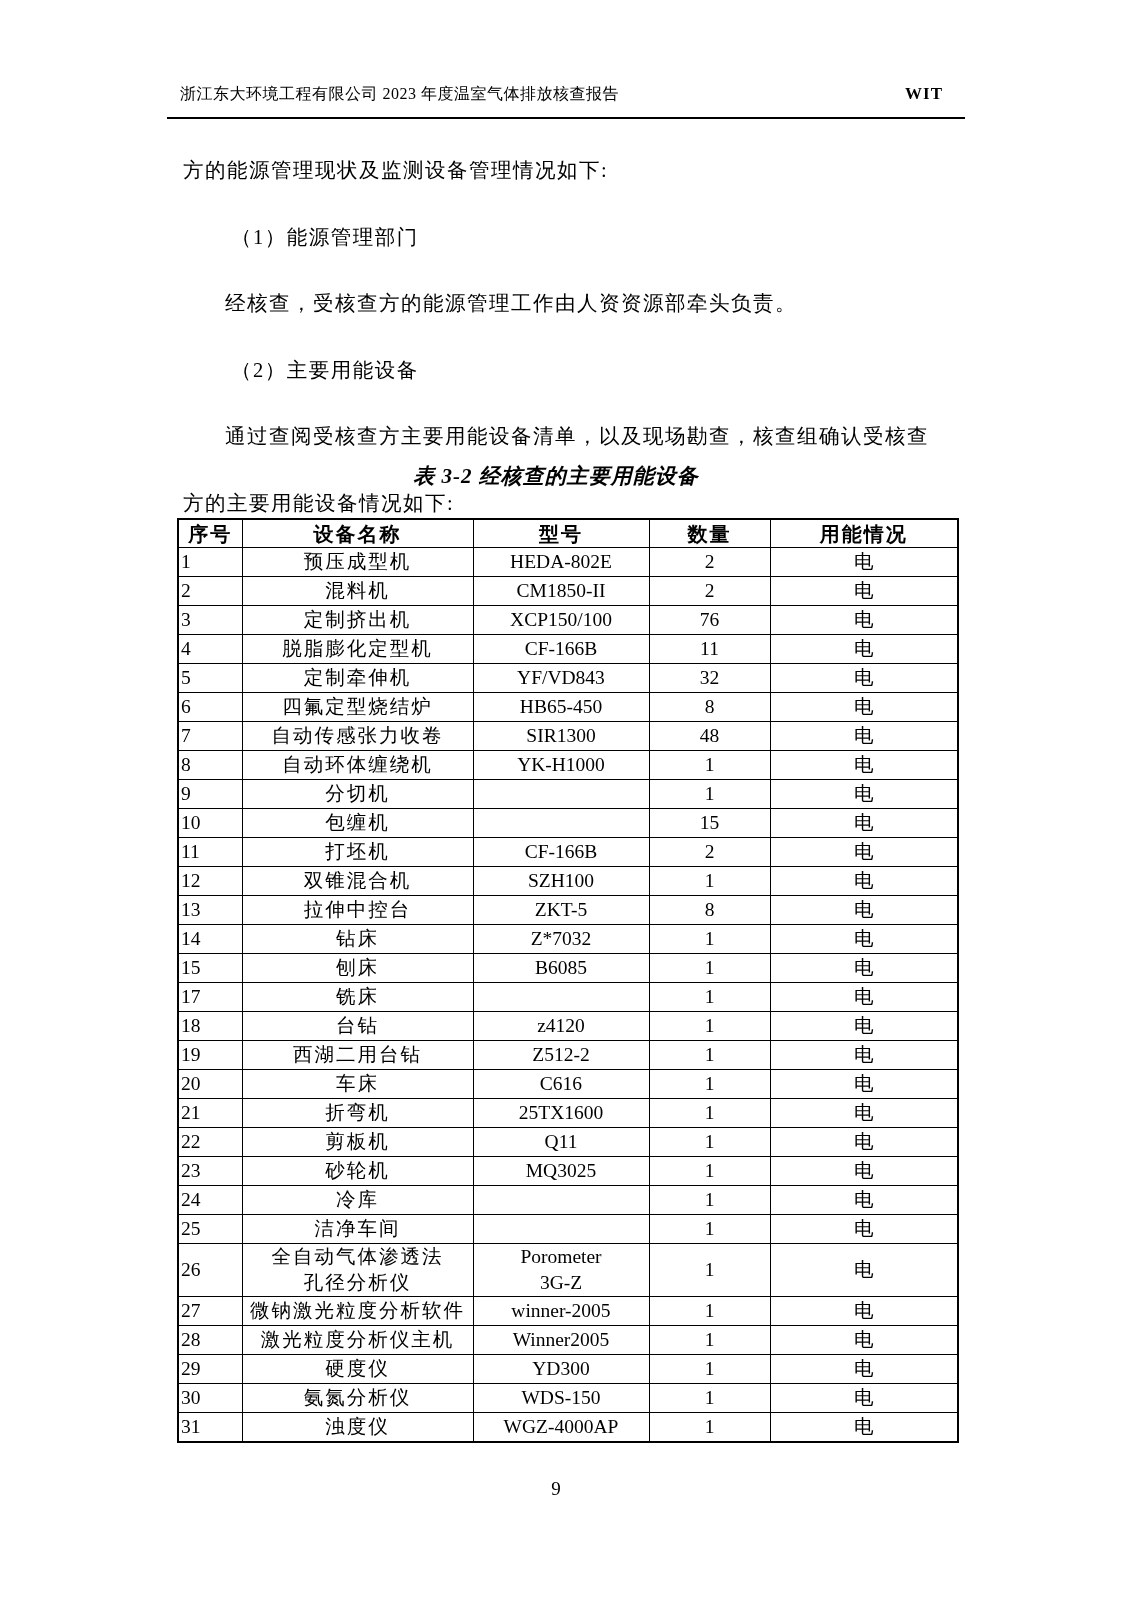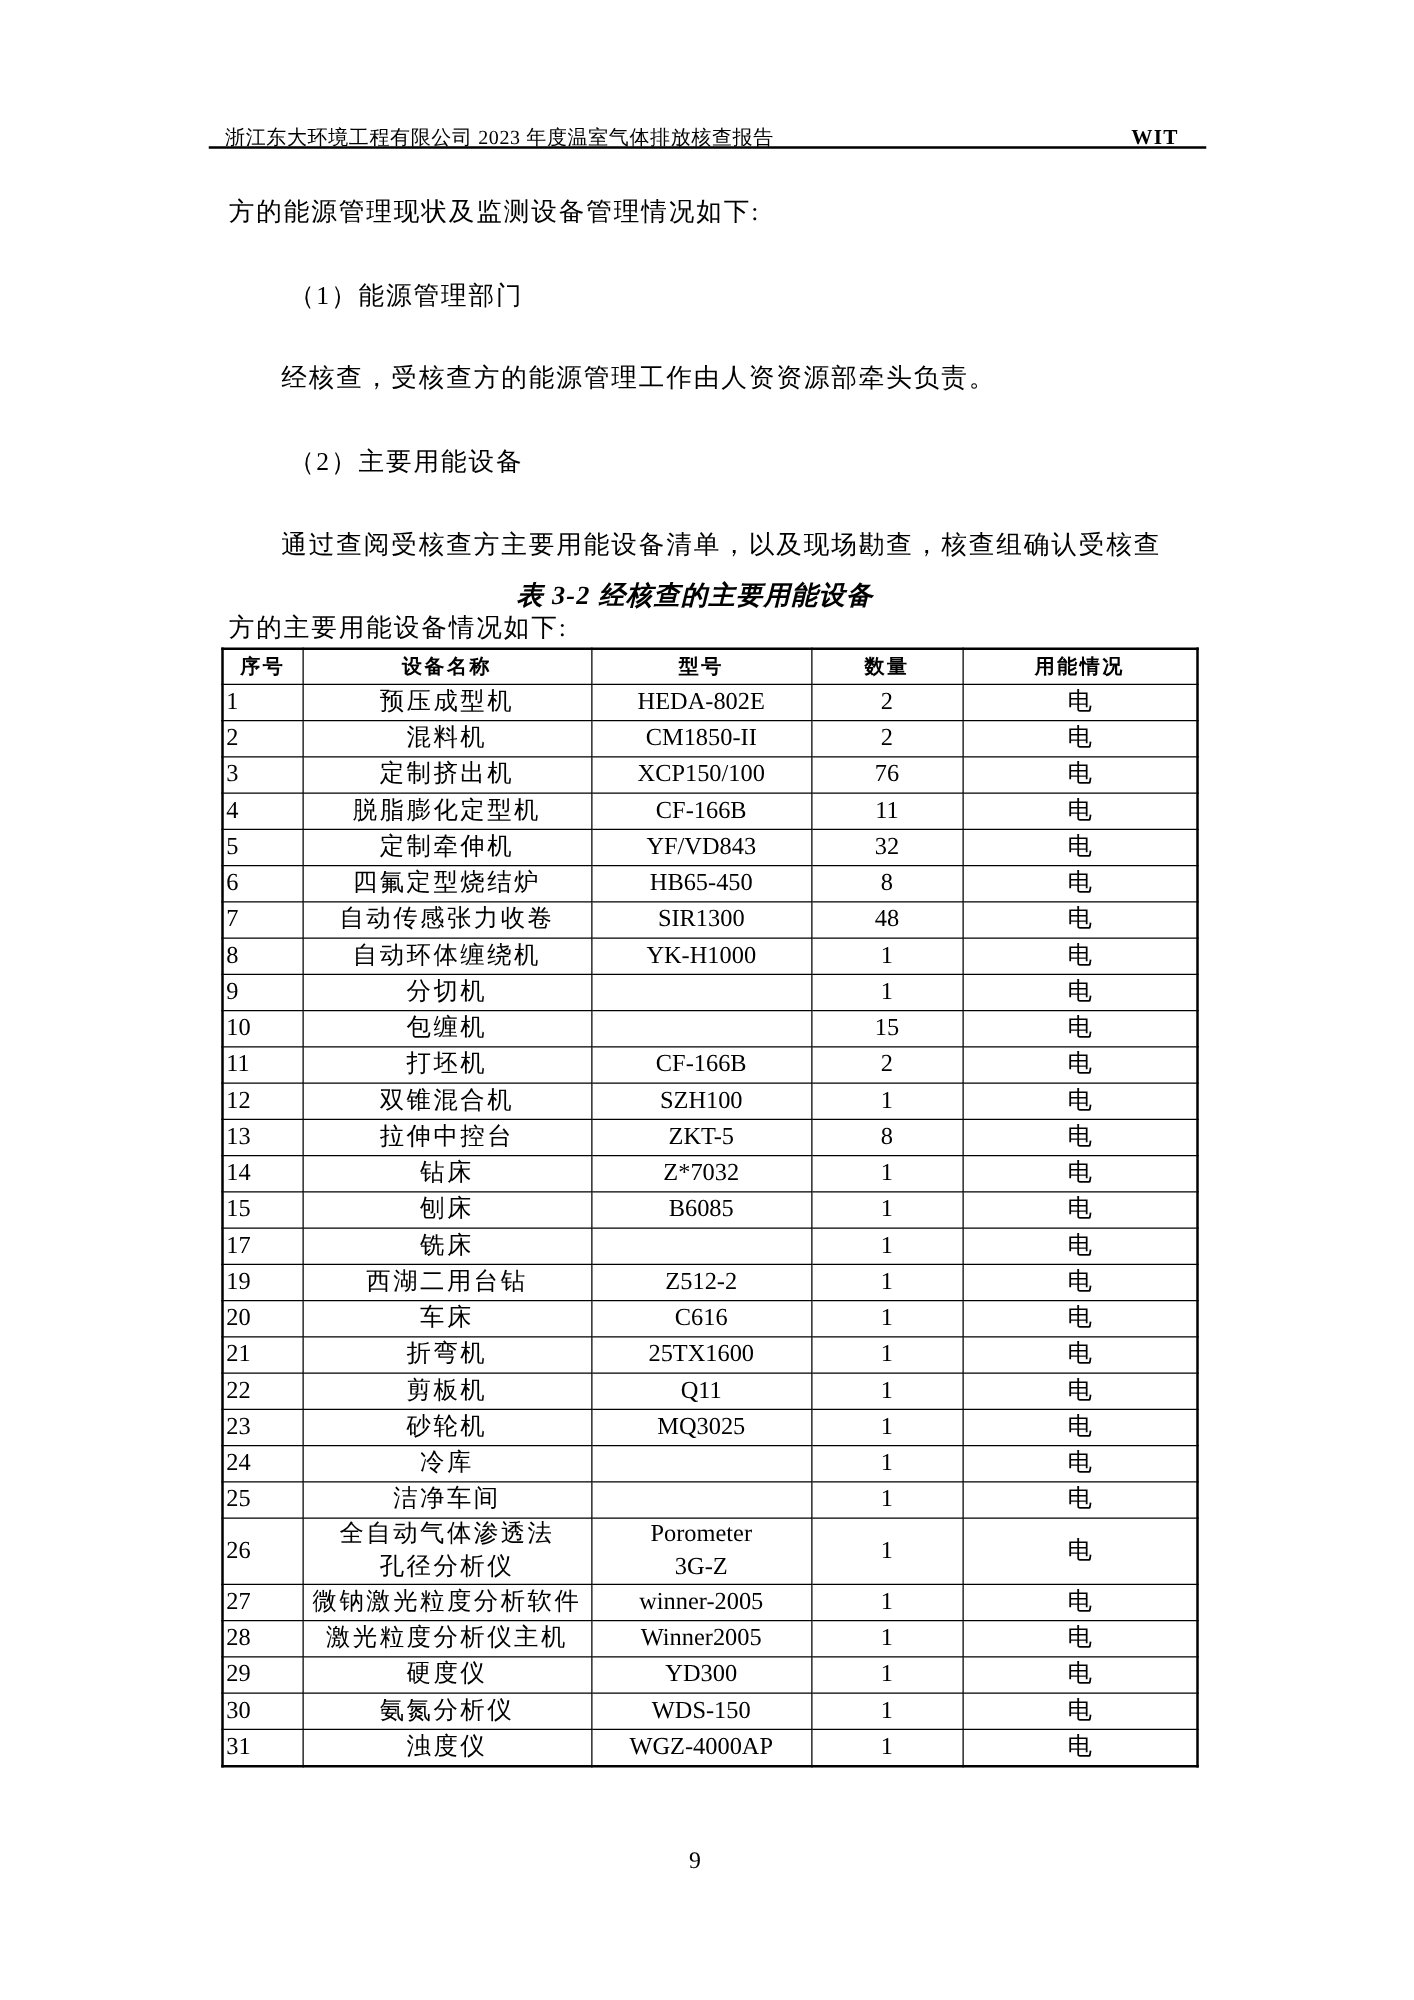--- a/index.html
+++ b/index.html
@@ -4,21 +4,21 @@
 <style>
   html,body { margin:0; padding:0; background:#ffffff; }
   .page {
     position:relative; width:1131px; height:1600px; background:#ffffff;
     color:#000; font-family:"Liberation Serif","DejaVu Serif",serif;
     overflow:hidden;
   }
   .header {
     position:absolute; left:180px; top:84px; width:763px;
     display:flex; justify-content:space-between; align-items:baseline;
-    font-size:16px; letter-spacing:0.5px;margin-top:16px;
+    font-size:16px; letter-spacing:0.5px;
   }
   .header .logo { font-weight:bold; font-size:17px; letter-spacing:1px; }
   .header-rule {
     position:absolute; left:167px; top:117px; width:798px; height:0;
     border:none; border-top:2px solid #000; margin:0;
   }
   .body-text { position:absolute; left:170px; top:131px; width:772px; }
   .body-text p {
     margin:13px; height:53.5px; line-height:53.5px;
     font-size:20.5px; letter-spacing:1.5px; white-space:nowrap;
@@ -32,21 +32,21 @@
   }
   table.equipment {
     position:absolute; left:177px; top:518px; width:780px;
     border-collapse:collapse; table-layout:fixed;
     border:2px solid #000; font-size:19.5px;
   }
   table.equipment th, table.equipment td {
     border:1px solid #000; padding:0; height:28px; line-height:26px;
     text-align:center; overflow:hidden; white-space:pre-line;
   }
-  table.equipment th { font-weight:bold; font-size:16px; letter-spacing:2px; height:27px; }
+  table.equipment th { font-weight:bold; font-size:20px; letter-spacing:2px; height:27px; }
   table.equipment td:first-child { text-align:left; padding-left:2px; }
   table.equipment td:nth-child(2) { letter-spacing:2px; }
   .page-number {
     position:absolute; left:170px; top:1478px; width:772px;
     text-align:center; font-size:19px;
   }
 </style>
 </head>
 <body>
 
@@ -194,20 +194,27 @@
           <td>电</td>
         </tr>
         <tr>
           <td>17</td>
           <td>铣床</td>
           <td></td>
           <td>1</td>
           <td>电</td>
         </tr>
         <tr>
+          <td>18</td>
+          <td>台钻</td>
+          <td>z4120</td>
+          <td>1</td>
+          <td>电</td>
+        </tr>
+        <tr>
           <td>19</td>
           <td>西湖二用台钻</td>
           <td>Z512-2</td>
           <td>1</td>
           <td>电</td>
         </tr>
         <tr>
           <td>20</td>
           <td>车床</td>
           <td>C616</td>

